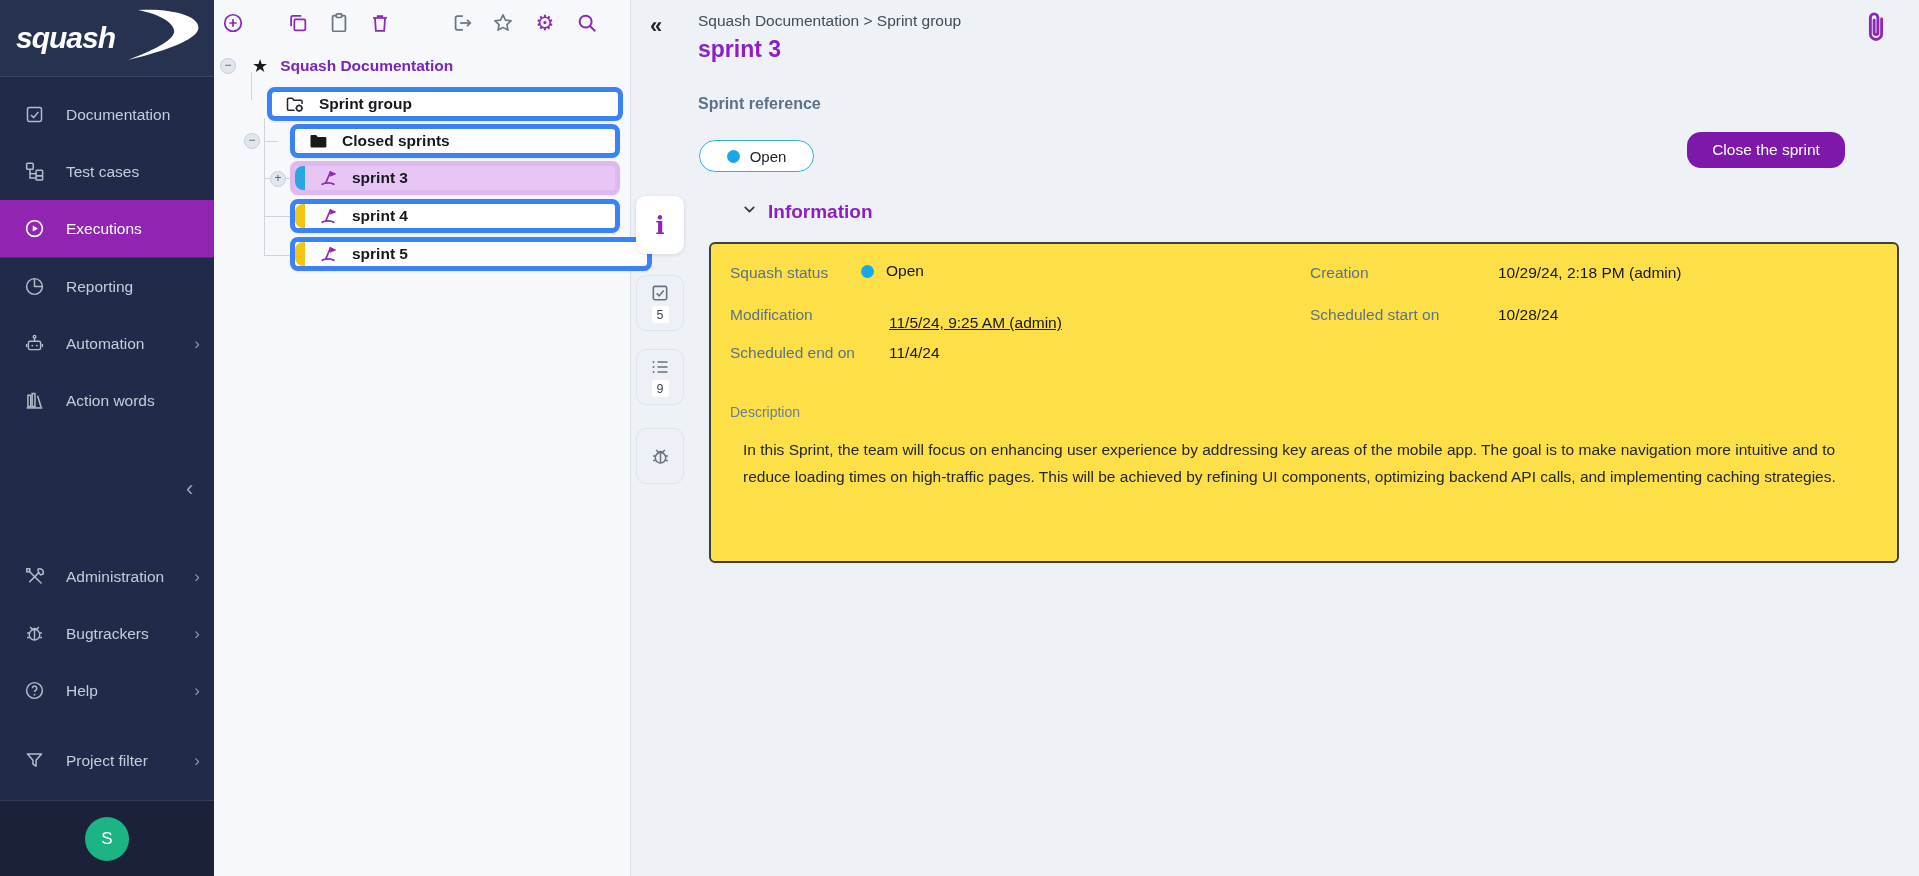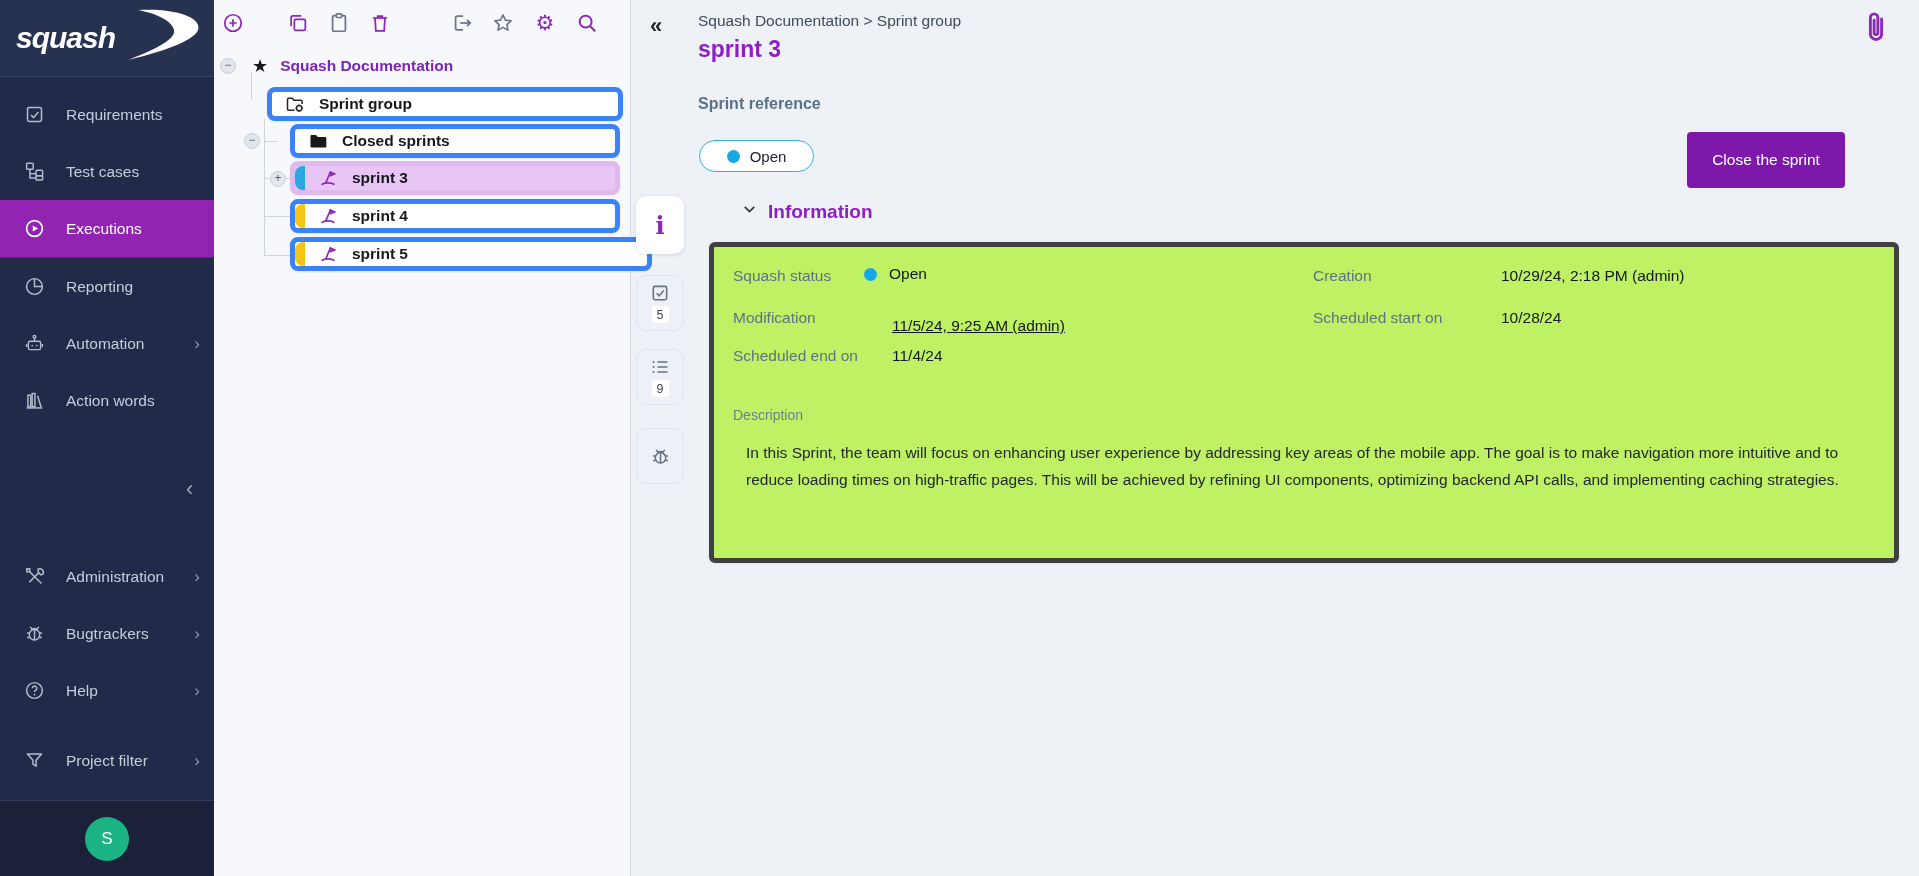--- a/index.html
+++ b/index.html
@@ -107,22 +107,22 @@
   .paperclip{position:absolute;right:28px;top:8px;cursor:pointer;}
   .subtitle{position:absolute;left:66px;top:95px;font-size:16px;font-weight:bold;color:#5b7286;}
   .status-pill{
     position:absolute;left:67px;top:140px;width:115px;height:32px;
     background:#fff;border:1.5px solid #35b0e9;border-radius:18px;
     display:flex;align-items:center;justify-content:center;gap:10px;cursor:pointer;
   }
   .dot{width:13px;height:13px;border-radius:50%;background:var(--status-open-blue);flex:0 0 auto;}
   .status-pill .pill-label{font-size:15px;color:#20262e;}
   .close-sprint-btn{
-    position:absolute;right:74px;top:132px;width:158px;height:56px;
-    background:var(--button-purple);color:#fff;border:none;border-radius:4px;
+    position:absolute;right:74px;top:132px;width:158px;height:36px;
+    background:var(--button-purple);color:#fff;border:none;border-radius:14px;
     font-size:15.5px;font-family:"Liberation Sans",sans-serif;cursor:pointer;
   }
 
   
   .tab{
     position:absolute;left:4px;width:48px;border-radius:10px;cursor:pointer;
     display:flex;flex-direction:column;align-items:center;justify-content:center;gap:3px;
   }
   .tab.active{background:#fff;box-shadow:0 1px 4px rgba(20,30,50,.12);}
   .tab.inactive{background:#edf0f6;border:1px solid #dee4ec;}
@@ -130,21 +130,21 @@
   .tab-badge{
     min-width:17px;height:17px;background:#fff;border-radius:3px;
     font-size:12.5px;color:#3c4450;display:flex;align-items:center;justify-content:center;padding:0 2px;
   }
 
   
   .section-head{position:absolute;left:109px;top:201px;display:flex;align-items:flex-start;gap:10px;cursor:pointer;}
   .section-title{font-size:19px;font-weight:bold;color:#8d1fc4;}
   .info-card{
     position:absolute;left:77px;top:242px;width:1190px;height:321px;
-    background:#bef264;border:5px solid #404040;border-radius:6px;
+    background:#fde047;border:2px solid #404040;border-radius:6px;
     box-shadow:0 1px 3px rgba(16,24,40,.05);
   }
   .f-label{position:absolute;font-size:15.5px;color:#5d7285;}
   .f-value{position:absolute;font-size:15.5px;color:#14181f;}
   .f-value.with-dot{display:flex;align-items:center;gap:12px;}
   .desc-label{position:absolute;left:19px;top:160px;font-size:14px;color:#6b7f90;}
   .desc-text{
     position:absolute;left:32px;top:192px;right:48px;
     font-size:15.5px;line-height:27px;color:#23272e;
   }
@@ -159,21 +159,21 @@
     </svg>
     <span class="logo-text">squash</span>
   </div>
 
   <nav class="nav">
     <div class="nav-item">
       <svg class="nav-icon" viewBox="0 0 24 24" fill="none" stroke="#b3bccb" stroke-width="1.7">
         <rect x="4" y="4" width="16" height="16" rx="2"></rect>
           <path d="M8 12.5l3 3 5.5-6.5"></path>
       </svg>
-      <span class="nav-label">Requirements</span>
+      <span class="nav-label">Documentation</span>
     </div>
     <div class="nav-item">
       <svg class="nav-icon" viewBox="0 0 24 24" fill="none" stroke="#b3bccb" stroke-width="1.7">
         <rect x="3" y="2.5" width="7.5" height="7" rx="1"></rect>
           <path d="M6.8 9.5v10h7"></path>
           <path d="M6.8 14.5h7"></path>
         <rect x="13.8" y="11.5" width="7.5" height="6.5" rx="1" transform="translate(0 -1)"></rect>
           <rect x="13.8" y="16.8" width="7.5" height="5" rx="1"></rect>
       </svg>
       <span class="nav-label">Test cases</span>

